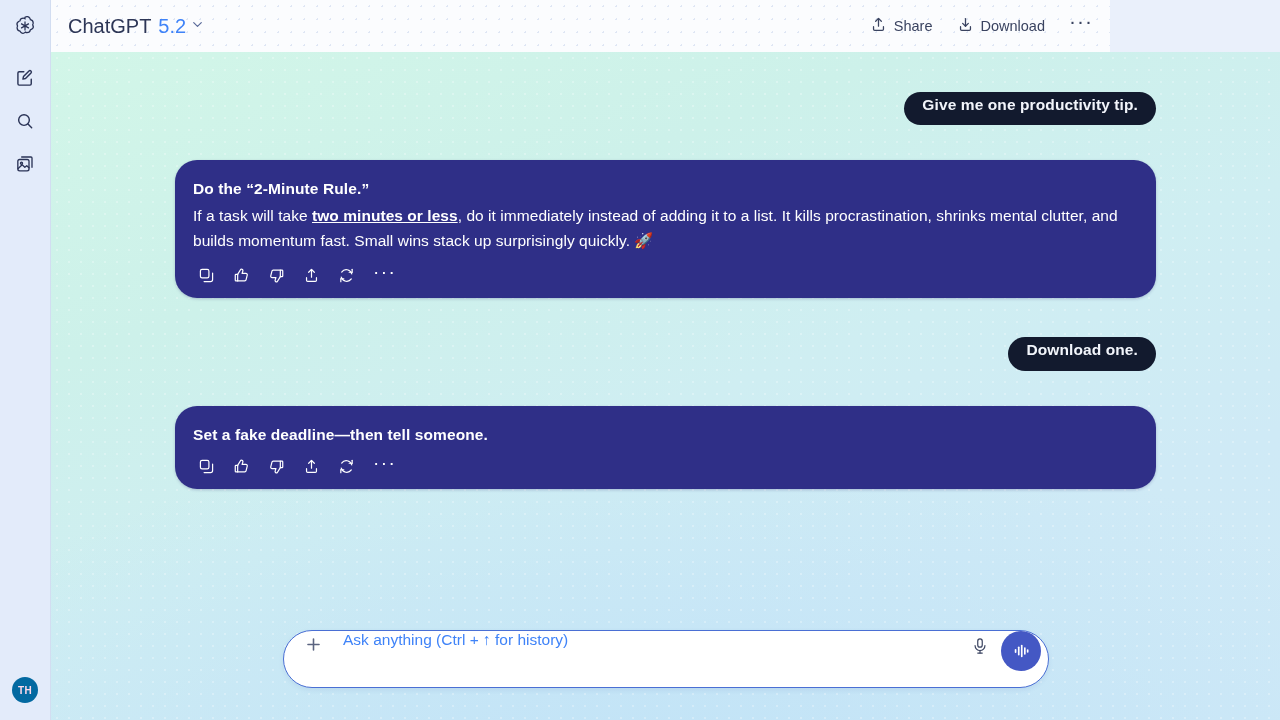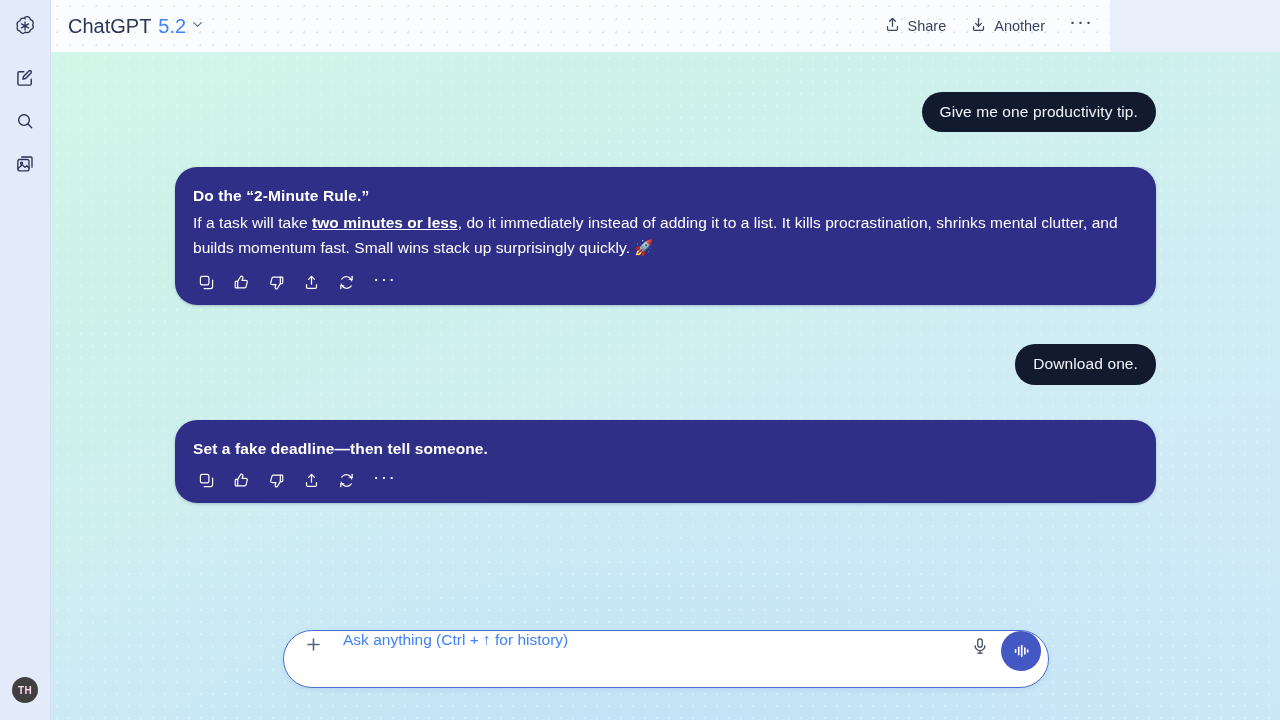--- a/index.html
+++ b/index.html
@@ -25,21 +25,21 @@
   }
   .side-icon {
     width: 34px; height: 34px; margin-top: 9px;
     display: flex; align-items: center; justify-content: center;
     border-radius: 8px; cursor: pointer;
   }
   .side-icon svg { display: block; }
   #side-spacer { flex: 1; }
   #avatar {
     width: 26px; height: 26px; border-radius: 50%;
-    background: #404040;
+    background: #0369a1;
     color: #ffd9ea; font-size: 10px; font-weight: 600;
     display: flex; align-items: center; justify-content: center;
     margin-bottom: 17px; letter-spacing: .3px; cursor: pointer;
   }
 
   
   #header {
     position: absolute; left: 51px; top: 0;
     width: 1059px; height: 52px;
     background: #fbfcfe;
@@ -86,23 +86,24 @@
     width: 1229px; padding: 0 124px;
     z-index: 2;
   }
   .row { display: flex; }
   .row.user { justify-content: flex-end; }
   .row.assistant { justify-content: flex-start; }
 
   .user-bubble {
     background: #121a2e; color: #f2f5fb;
     font-size: 15.5px; line-height: 1.25;
-    padding: 10px 18px 11px;
+    padding: 3px 18px 11px;
     border-radius: 20px;
     letter-spacing: .1px;
+    font-weight: bold;
   }
   .assistant-bubble {
     background: #2f2f87; color: #ffffff;
     border-radius: 22px;
     padding: 20px 18px 14px;
     width: 100%;
     box-shadow: 0 1px 3px rgba(40,40,110,.25);
   }
   .a-title { font-size: 15.5px; font-weight: bold; margin-bottom: 6px; letter-spacing:.1px; }
   .a-body { font-size: 15.5px; line-height: 1.58; letter-spacing: .05px; }
@@ -209,21 +210,21 @@
     </div>
 
     <div class="hdr-btn">
       <span>
         <svg width="17" height="17" viewBox="0 0 24 24" fill="none" stroke="#3a4360" stroke-width="1.8" stroke-linecap="round" stroke-linejoin="round">
           <path d="M12 3.6v10.6"></path>
             <path d="M8 10.4 12 14.4l4-4"></path>
             <path d="M5 15v3.6a1.6 1.6 0 0 0 1.6 1.6h10.8a1.6 1.6 0 0 0 1.6-1.6V15"></path>
         </svg>
       </span>
-      <span>Another</span>
+      <span>Download</span>
     </div>
 
     <div id="more-dots">···</div>
   </div>
 </div>
 
 <div id="canvas">
   <div id="thread">
 
     <div class="row user" style="margin-top:40px;">

